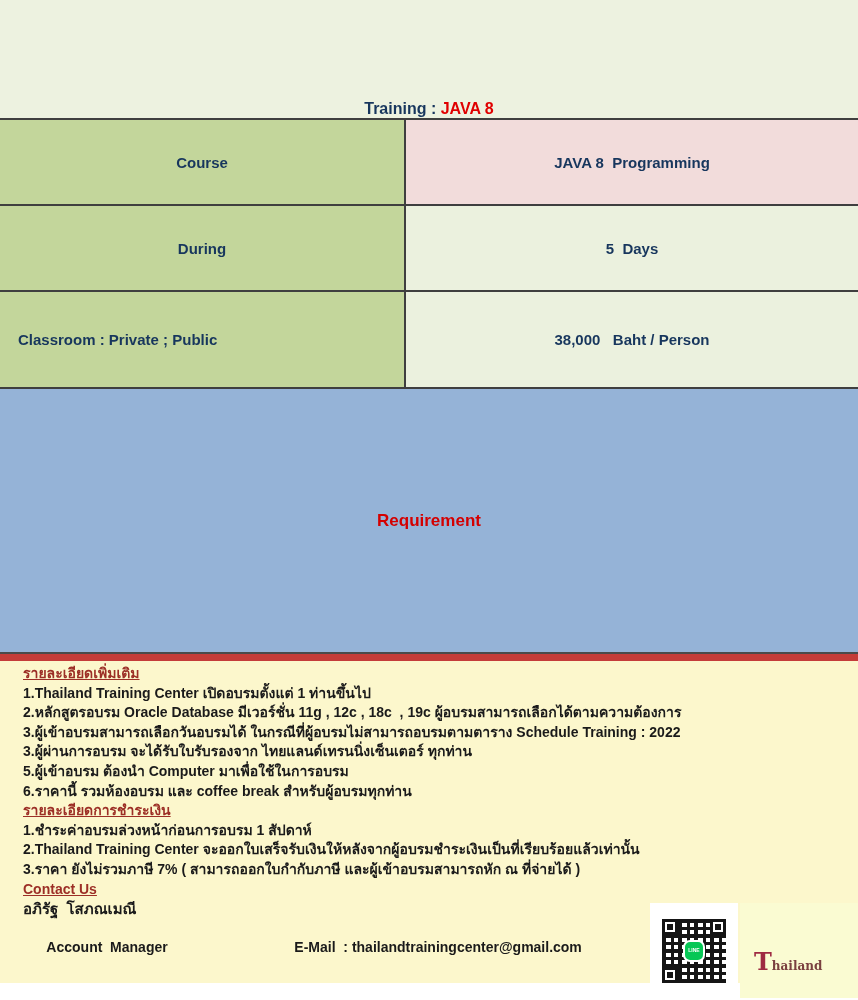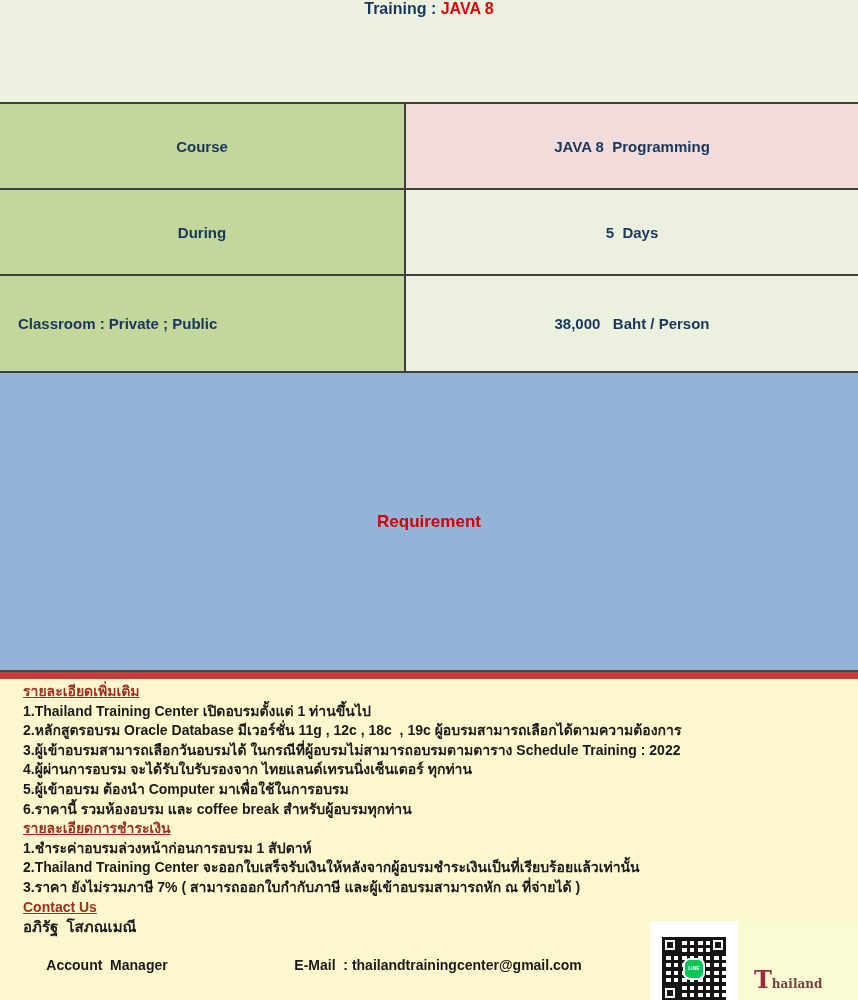--- a/index.html
+++ b/index.html
@@ -1,40 +1,40 @@
 <!DOCTYPE html>
 <html><head>
 <meta charset="utf-8">
 <style>
   * { margin:0; padding:0; box-sizing:border-box; }
   html,body { width:858px; }
   body { font-family:"Liberation Sans","DejaVu Sans",sans-serif; background:#fff; }
   .page { position:relative; width:858px; height:1000px; overflow:hidden; background:#fff; }
 
   
-  .header { height:104px; background:#edf2e0; display:flex; align-items:flex-start; justify-content:center;
+  .header { height:120px; background:#edf2e0; display:flex; align-items:flex-end; justify-content:center;
             border-bottom:2px solid #3f3f3f; }
   .header .t { font-size:16px; font-weight:bold; white-space:pre; }
   .t-navy { color:#17365d; }
   .t-red  { color:#e00000; }
 
   
   .trow { display:flex; border-bottom:2px solid #3f3f3f; }
   .cell { display:flex; align-items:center; justify-content:center; font-size:15px; font-weight:bold;
           color:#17365d; white-space:pre; }
   .cell.left  { width:406px; background:#c3d69b; border-right:2px solid #3f3f3f; }
   .cell.right { flex:1; }
   .bg-pink  { background:#f2dcdb; }
   .bg-cream { background:#ebf1de; }
   .cell.align-left { justify-content:flex-start; padding-left:18px; }
   .row-course, .row-during { height:86px; }
   .row-class { height:97px; }
 
   
-  .blue { height:299px; background:#95b3d7; display:flex; align-items:center; justify-content:center;
+  .blue { height:265px; background:#95b3d7; display:flex; align-items:center; justify-content:center;
           border-bottom:2px solid #4a4a4a; }
   .blue .req { color:#d40000; font-size:17px; font-weight:bold; }
 
   .redbar { height:7px; background:#c43c39; }
 
   
   .yellow { position:relative; height:322px; background:#fcf7cc; padding:3px 0 0 23px;
             font-size:14px; font-weight:bold; color:#1a1a1a; line-height:19.6px; }
   .yellow div { white-space:pre; }
   .sec-title { color:#9c2f26; text-decoration:underline; }
@@ -93,21 +93,21 @@
     <span class="req">Requirement</span>
   </div>
 
   <div class="redbar"></div>
 
   <div class="yellow">
     <div class="sec-title">รายละเอียดเพิ่มเติม</div>
     <div class="line">1.Thailand Training Center เปิดอบรมตั้งแต่ 1 ท่านขึ้นไป</div>
     <div class="line">2.หลักสูตรอบรม Oracle Database มีเวอร์ชั่น 11g , 12c , 18c  , 19c ผู้อบรมสามารถเลือกได้ตามความต้องการ</div>
     <div class="line">3.ผู้เข้าอบรมสามารถเลือกวันอบรมได้ ในกรณีที่ผู้อบรมไม่สามารถอบรมตามตาราง Schedule Training : 2022</div>
-    <div class="line">4.ผู้ผ่านการอบรม จะได้รับใบรับรองจาก ไทยแลนด์เทรนนิ่งเซ็นเตอร์ ทุกท่าน</div>
+    <div class="line">3.ผู้ผ่านการอบรม จะได้รับใบรับรองจาก ไทยแลนด์เทรนนิ่งเซ็นเตอร์ ทุกท่าน</div>
     <div class="line">5.ผู้เข้าอบรม ต้องนำ Computer มาเพื่อใช้ในการอบรม</div>
     <div class="line">6.ราคานี้ รวมห้องอบรม และ coffee break สำหรับผู้อบรมทุกท่าน</div>
 
     <div class="sec-title">รายละเอียดการชำระเงิน</div>
     <div class="line">1.ชำระค่าอบรมล่วงหน้าก่อนการอบรม 1 สัปดาห์</div>
     <div class="line">2.Thailand Training Center จะออกใบเสร็จรับเงินให้หลังจากผู้อบรมชำระเงินเป็นที่เรียบร้อยแล้วเท่านั้น</div>
     <div class="line">3.ราคา ยังไม่รวมภาษี 7% ( สามารถออกใบกำกับภาษี และผู้เข้าอบรมสามารถหัก ณ ที่จ่ายได้ )</div>
 
     <div class="sec-title">Contact Us</div>
     <div class="contact-name">อภิรัฐ  โสภณเมณี</div>

